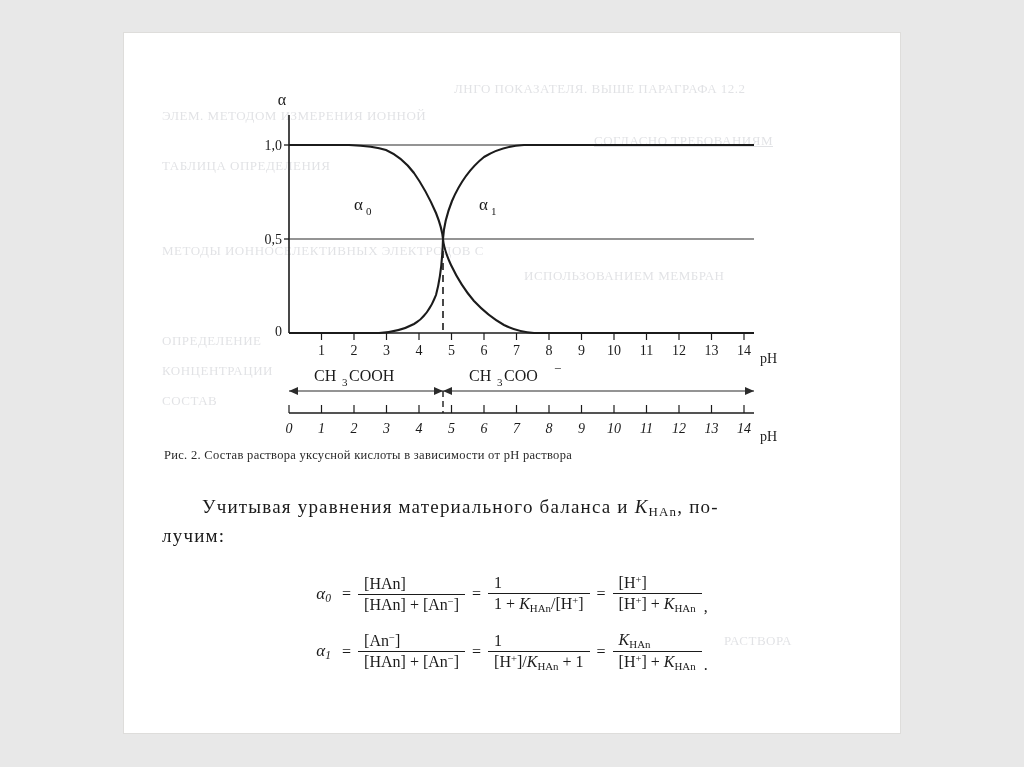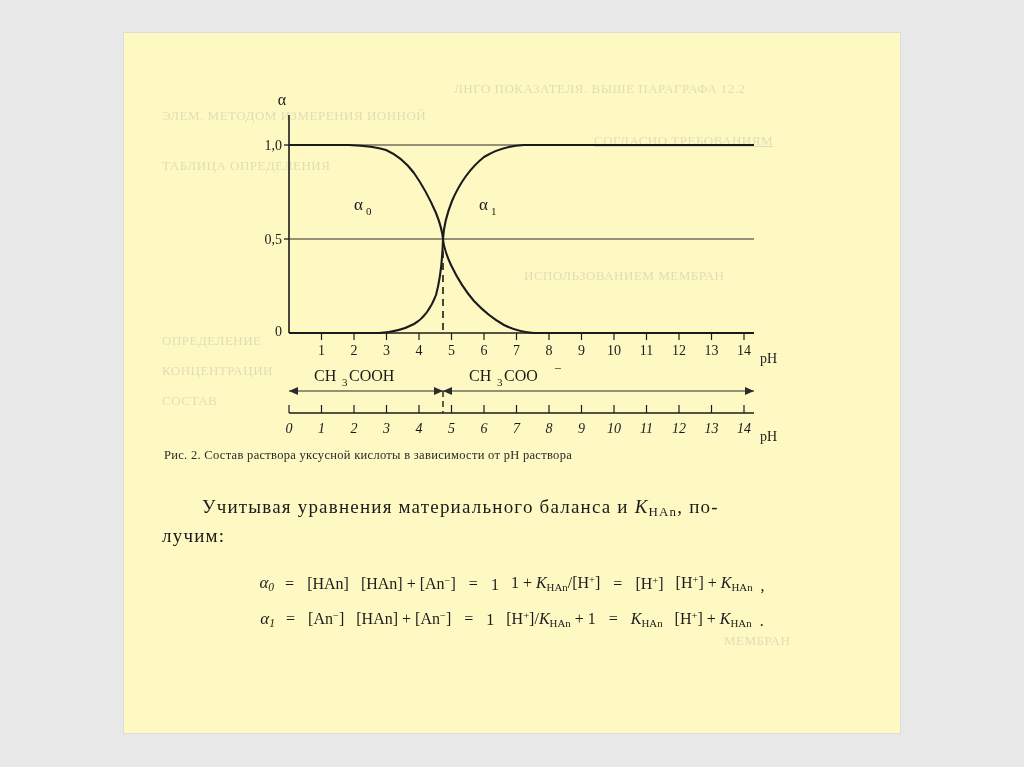--- a/index.html
+++ b/index.html
@@ -12,21 +12,21 @@
     height: 767px;
     overflow: hidden;
     font-family: "Liberation Serif", serif;
   }
   #page {
     position: absolute;
     left: 124px;
     top: 33px;
     width: 776px;
     height: 700px;
-    background: #fef9c3;
+    background: #ffffff;
     box-shadow: 0 0 0 1px #dedddb;
   }
   
   .ghost {
     position: absolute;
     color: rgba(120,125,135,0.22);
     font-family: "Liberation Serif", serif;
     font-size: 13px;
     letter-spacing: 0.5px;
     white-space: nowrap;
@@ -89,21 +89,22 @@
     font-size: 17px;
     margin-right: 4px;
     text-align: right;
   }
   .eq .rel {
     margin: 0 7px;
     font-size: 16px;
   }
   .frac {
     display: inline-flex;
-    align-items: flex-end;
+    flex-direction: column;
+    align-items: flex-start;
     vertical-align: middle;
   }
   .frac .num, .frac .den {
     padding: 0 6px;
     white-space: nowrap;
     line-height: 1.25;
   }
   .frac .bar {
     width: 100%;
     height: 1px;
@@ -114,25 +115,26 @@
 </style>
 </head>
 <body>
 
 <div id="page">
 
   <div class="ghost" style="left:330px; top:48px;">ЛНГО ПОКАЗАТЕЛЯ. ВЫШЕ ПАРАГРАФА 12.2</div>
   <div class="ghost" style="left:38px;  top:75px;">ЭЛЕМ. МЕТОДОМ ИЗМЕРЕНИЯ ИОННОЙ</div>
   <div class="ghost" style="left:470px; top:100px;text-decoration:underline;">СОГЛАСНО ТРЕБОВАНИЯМ</div>
   <div class="ghost" style="left:38px;  top:125px;">ТАБЛИЦА ОПРЕДЕЛЕНИЯ</div>
+  <div class="ghost" style="left:38px;  top:210px;">МЕТОДЫ ИОННОСЕЛЕКТИВНЫХ ЭЛЕКТРОДОВ С</div>
   <div class="ghost" style="left:400px; top:235px;">ИСПОЛЬЗОВАНИЕМ МЕМБРАН</div>
   <div class="ghost" style="left:38px;  top:300px;">ОПРЕДЕЛЕНИЕ</div>
   <div class="ghost" style="left:38px;  top:330px;">КОНЦЕНТРАЦИИ</div>
   <div class="ghost" style="left:38px;  top:360px;">СОСТАВ</div>
-  <div class="ghost" style="left:600px; top:600px;">МЕМБРАН</div>
+  <div class="ghost" style="left:600px; top:600px;">РАСТВОРА</div>
 
   <div id="figure">
     <svg width="776" height="420" viewBox="0 0 776 420">
 
       <line x1="165" y1="82" x2="165" y2="300" stroke="#1b1b1b" stroke-width="1.6"></line>
 
       <line x1="165" y1="300" x2="630" y2="300" stroke="#1b1b1b" stroke-width="1.6"></line>
 
       <text x="158" y="72" font-family="Liberation Serif, serif" font-size="16" text-anchor="middle" fill="#1b1b1b">α</text>
 

